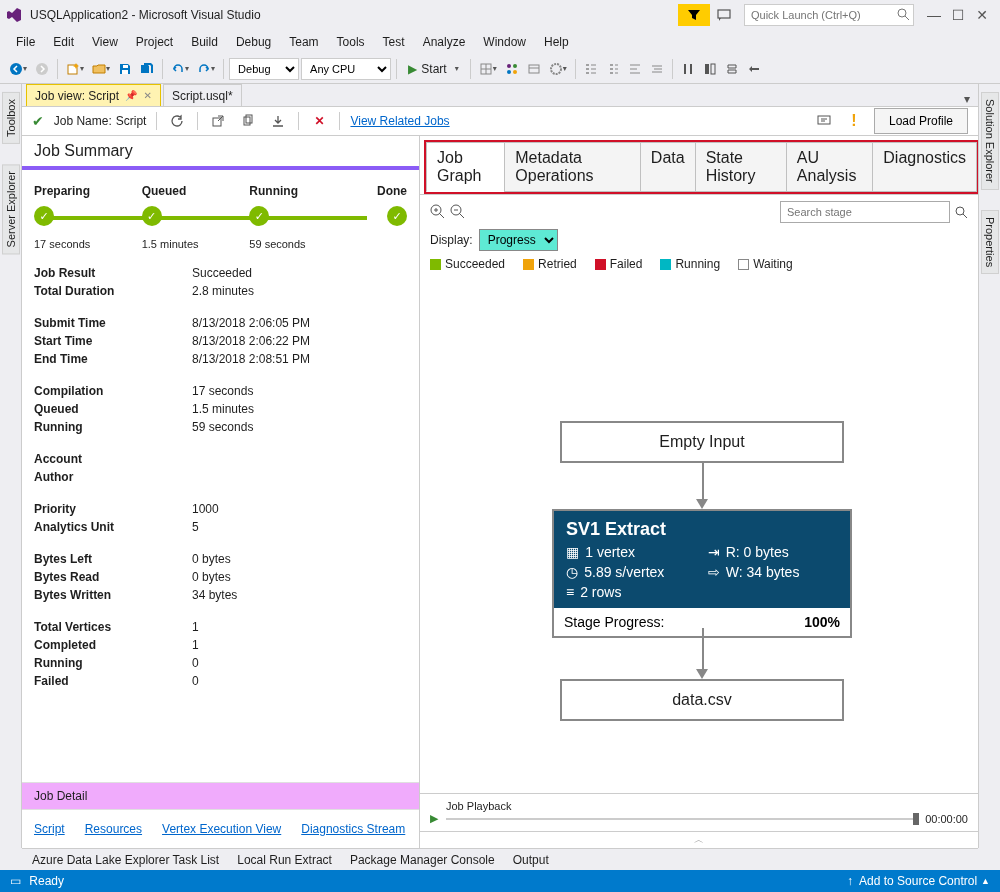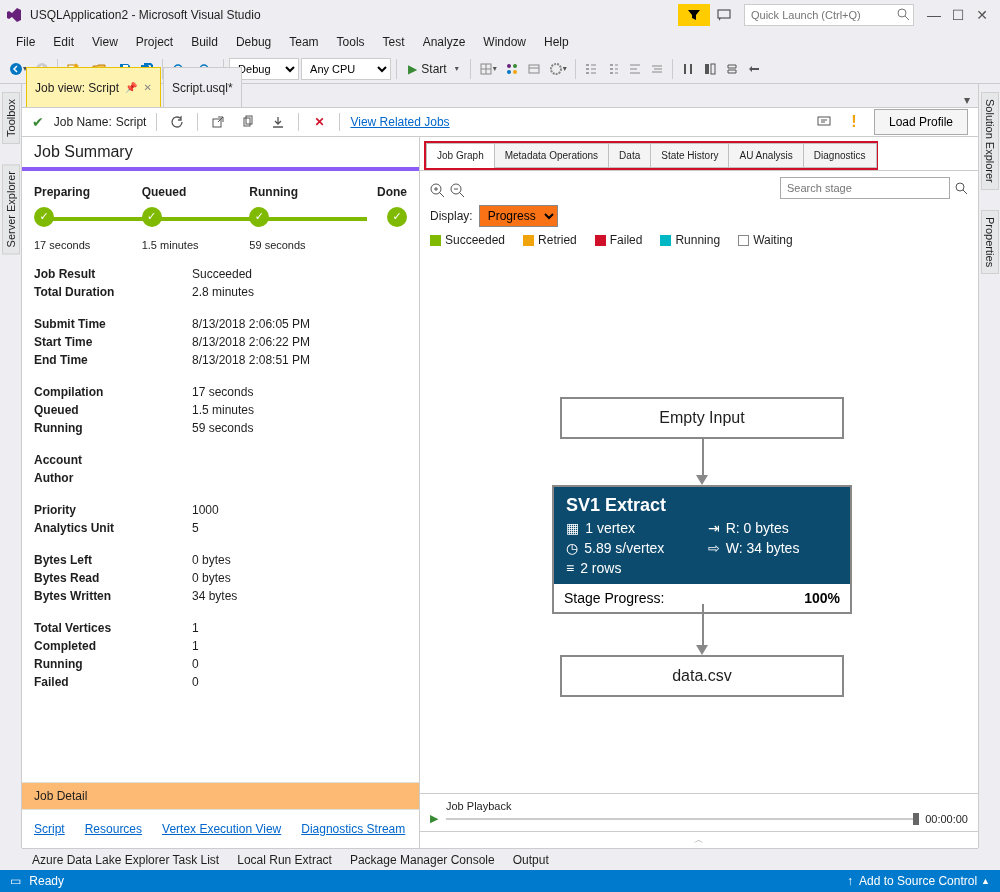--- a/index.html
+++ b/index.html
@@ -27,21 +27,21 @@
 .tb-combo { height: 22px; border: 1px solid #ccc; background: #fff; font-size: 11px; padding: 0 4px; }
 .start-btn { display: flex; align-items: center; gap: 4px; padding: 0 6px; height: 22px; }
 .start-btn .play { color: #388a34; }
 .vtab-left { width: 22px; background: #eeeef2; border-right: 1px solid #ccc; display: flex; flex-direction: column; align-items: center; gap: 20px; padding-top: 8px; }
 .vtab-left .vlabel { writing-mode: vertical-rl; transform: rotate(180deg); background: #e6e7e8; padding: 6px 2px; font-size: 11px; border: 1px solid #d0d0d0; }
 .vtab-right { width: 22px; background: #eeeef2; border-left: 1px solid #ccc; display: flex; flex-direction: column; align-items: center; gap: 20px; padding-top: 8px; position: absolute; right: 0; top: 84px; bottom: 44px; }
 .vtab-right .vlabel { writing-mode: vertical-rl; background: #e6e7e8; padding: 6px 2px; font-size: 11px; border: 1px solid #d0d0d0; }
 
 
 .doctabs { height: 24px; display: flex; align-items: flex-end; padding-left: 4px; background: #eeeef2; border-bottom: 1px solid #ccc; }
-.doctab { height: 40px; padding: 2px 8px; display: flex; align-items: center; gap: 6px; font-size: 12px; border: 1px solid #ccc; border-bottom: none; margin-right: 2px; }
+.doctab { height: 22px; padding: 2px 8px; display: flex; align-items: center; gap: 6px; font-size: 12px; border: 1px solid #ccc; border-bottom: none; margin-right: 2px; }
 .doctab.active { background: #fff3b2; border-color: #e6c200; }
 .doctab.inactive { background: #eeeef2; }
 .pin-icon, .close-icon { font-size: 10px; color: #888; }
 .doctab-spacer { flex: 1; }
 .doctab-drop { padding: 0 8px; color: #555; }
 
 
 .jobheader { height: 30px; display: flex; align-items: center; padding: 0 10px; gap: 10px; background: #fff; border-bottom: 1px solid #ccc; }
 .green-check { color: #388a34; font-size: 14px; }
 .jh-icon { width: 20px; height: 20px; display: flex; align-items: center; justify-content: center; color: #555; }
@@ -64,37 +64,37 @@
 .stage-track { position: relative; height: 24px; }
 .stage-line { position: absolute; top: 10px; left: 10px; right: -10px; height: 4px; background: #7fba00; }
 .stage-dot { width: 20px; height: 20px; border-radius: 50%; background: #7fba00; display: inline-flex; align-items: center; justify-content: center; color: #fff; font-size: 11px; position: relative; z-index: 2; }
 .stage-time { font-size: 11px; margin-top: 8px; }
 .kv-section { padding: 10px 12px; }
 .kv-row { display: flex; padding: 2px 0; font-size: 12px; }
 .kv-row.bold .k { font-weight: 600; }
 .kv-row .k { width: 158px; }
 .kv-row .v { flex: 1; }
 .kv-gap { height: 14px; }
-.jobdetail-head { padding: 6px 12px; border-top: 1px solid #e0e0e0; border-bottom: 1px solid #e0e0e0; background: #fdba74; }
+.jobdetail-head { padding: 6px 12px; border-top: 1px solid #e0e0e0; border-bottom: 1px solid #e0e0e0; background: #f0abfc; }
 .detail-links { padding: 12px; display: flex; gap: 20px; }
 .detail-links a { color: #0066cc; text-decoration: underline; font-size: 12px; }
 
 
 .right-tabs-outer { border-bottom: 1px solid #ccc; padding: 4px 0 0 0; }
 .right-tabs-box { display: inline-flex; border: 2px solid #d01028; margin-left: 4px; }
-.right-tab { padding: 6px 10px; border: 1px solid #c0c0c0; background: #f4f4f4; font-size: 10px; margin-right: -1px; }
+.right-tab { padding: 6px 10px; border: 1px solid #c0c0c0; background: #f4f4f4; font-size: 16px; margin-right: -1px; }
 .right-tab.active { background: #fff; border-bottom-color: #fff; }
 
-.graph-tools { display: flex; align-items: flex-end; padding: 6px 10px; gap: 4px; }
+.graph-tools { display: flex; align-items: center; padding: 6px 10px; gap: 4px; }
 .zoom-icon { font-size: 14px; color: #555; }
 .search-stage { width: 170px; height: 22px; border: 1px solid #aaa; padding: 0 6px; font-size: 11px; }
 .search-stage-wrap { margin-left: auto; display: flex; align-items: center; gap: 4px; }
 
 .display-row { display: flex; align-items: center; padding: 0 10px 6px; gap: 6px; font-size: 12px; }
-.display-combo { height: 22px; border: 1px solid #888; background: #f97316; font-size: 12px; padding: 0 4px; }
+.display-combo { height: 22px; border: 1px solid #888; background: #5eead4; font-size: 12px; padding: 0 4px; }
 .legend { display: flex; gap: 18px; padding: 0 10px 10px; font-size: 12px; align-items: center; }
 .leg-sq { width: 11px; height: 11px; display: inline-block; margin-right: 4px; vertical-align: middle; }
 
 
 .graph-canvas { flex: 1; position: relative; background: #fff; }
 .node { position: absolute; border: 2px solid #888; background: #fff; }
 .node-label { text-align: center; padding: 10px 0; font-size: 16px; }
 .sv-node { border: 2px solid #888; }
 .sv-body { background: #0c4a6e; color: #fff; padding: 8px 12px; }
 .sv-title { font-size: 18px; font-weight: 600; margin-bottom: 4px; }

